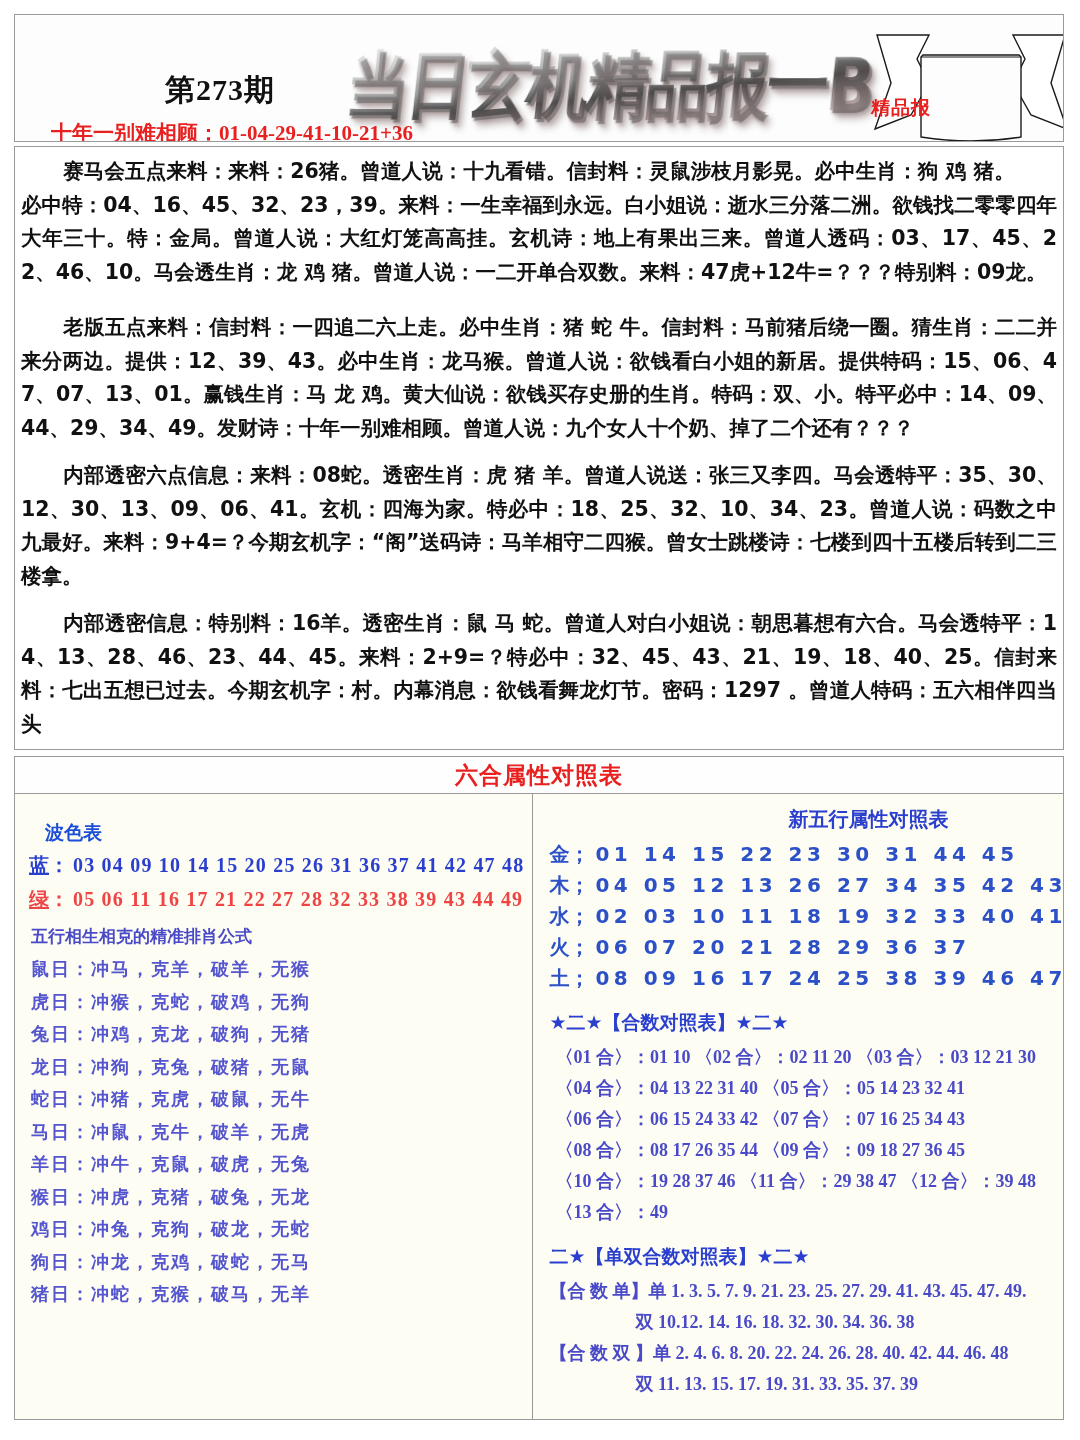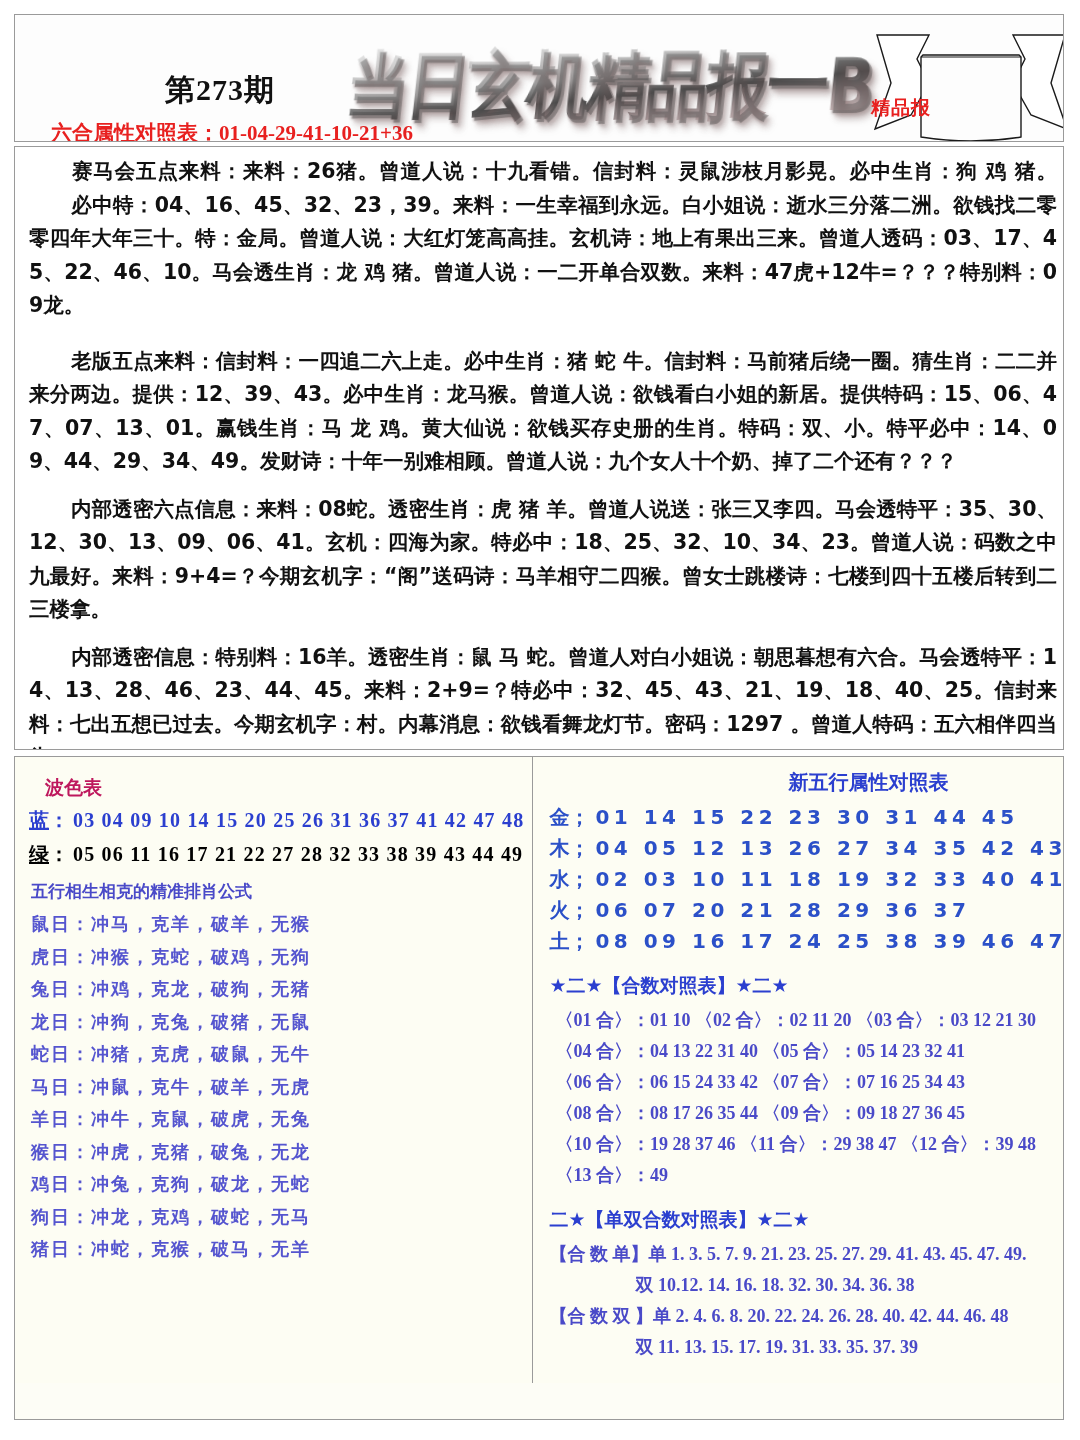--- a/index.html
+++ b/index.html
@@ -113,21 +113,21 @@
   }
   .para {
     font-family: "DejaVu Sans", "Liberation Sans", sans-serif;
     font-size: 20.5px;
     font-weight: bold;
     color: #111;
     line-height: 33.5px;
     text-align: justify;
     text-align-last: left;
     letter-spacing: 0px;
-    margin: 0 0 14px 8px;
+    margin: 0 0 14px 0;
     word-break: break-all;
   }
   .para.p1 { margin-bottom: 22px; }
   .para .ind { display: inline-block; width: 42px; }
   .para .sp2 { display: inline-block; width: 42px; }
 
   
   .tablebox {
     position: absolute;
     left: 14px;
@@ -165,35 +165,35 @@
   .col-right {
     flex: 1;
     box-sizing: border-box;
     padding: 10px 8px 4px 16px;
     background: #fdfdf3;
   }
 
   .sec-head-red {
     font-size: 19px;
     font-weight: bold;
-    color: #be185d;
-    font-family: "DejaVu Sans", "Liberation Sans", sans-serif;
-    margin: 8px 0 6px 16px;
+    color: #1d4ed8;
+    font-family: "DejaVu Sans", "Liberation Sans", sans-serif;
+    margin: 16px 0 6px 16px;
   }
   .wave-row {
     font-size: 20px;
     font-family: "Liberation Serif", "DejaVu Serif", serif;
     margin: 0 0 7px 0;
     white-space: nowrap;
     font-weight: bold;
   }
   .wave-row .wlbl { text-decoration: underline; font-weight: bold; }
   .wave-red   { color: #ee3b33; }
   .wave-blue  { color: #2b3fcf; }
-  .wave-green { color: #000000; }
+  .wave-green { color: #ef4444; }
   .wave-row .nums { margin-left: 4px; letter-spacing: 1.2px; font-weight: bold; }
 
   .formula-title {
     font-size: 17px;
     font-weight: bold;
     color: #4a4ac8;
     font-family: "DejaVu Sans", "Liberation Sans", sans-serif;
     margin: 12px 0 6px 2px;
   }
   .formula-row {
@@ -257,21 +257,21 @@
 </head>
 <body>
 
 <div class="page">
 
   <div class="header">
 
     <div class="issue-no">第273期</div>
 
     <div class="last-result">
-      <span class="lbl">六合属性对照表：</span><span>01-04-29-41-10-21+36</span>
+      <span class="lbl">十年一别难相顾：</span><span>01-04-29-41-10-21+36</span>
     </div>
 
     <div class="title-art">
       <span class="t3d">当日玄机精品报一B</span>
     </div>
 
     <div class="banner">
       <svg width="200" height="112" viewBox="0 0 200 112">
         <path d="M6,2 L58,2 L46,26 L58,50 L40,82 L4,96 L20,50 L6,2 Z" fill="#ffffff" stroke="#1a1a1a" stroke-width="1.4"></path>
         <path d="M194,2 L142,2 L154,26 L142,50 L160,82 L196,96 L180,50 L194,2 Z" fill="#ffffff" stroke="#1a1a1a" stroke-width="1.4"></path>
@@ -296,20 +296,21 @@
       <span class="ind"></span><span>内部透密六点信息：来料：08蛇。透密生肖：虎 猪 羊。曾道人说送：张三又李四。马会透特平：35、30、12、30、13、09、06、41。玄机：四海为家。特必中：18、25、32、10、34、23。曾道人说：码数之中九最好。来料：9+4=？今期玄机字：“阁”送码诗：马羊相守二四猴。曾女士跳楼诗：七楼到四十五楼后转到二三楼拿。</span>
     </p>
 
     <p class="para">
       <span class="ind"></span><span>内部透密信息：特别料：16羊。透密生肖：鼠 马 蛇。曾道人对白小姐说：朝思暮想有六合。马会透特平：14、13、28、46、23、44、45。来料：2+9=？特必中：32、45、43、21、19、18、40、25。信封来料：七出五想已过去。今期玄机字：村。内幕消息：欲钱看舞龙灯节。密码：1297 。曾道人特码：五六相伴四当头</span>
     </p>
   </div>
 
   <div class="tablebox">
 
+    <div class="tbl-title">六合属性对照表</div>
 
     <div class="tbl-cols">
 
       <div class="col-left">
 
         <div class="sec-head-red">波色表</div>
 
         <div class="wave-row wave-blue">
           <span class="wlbl">蓝</span><span>：</span><span class="nums">03 04 09 10 14 15 20 25 26 31 36 37 41 42 47 48</span>
         </div>

